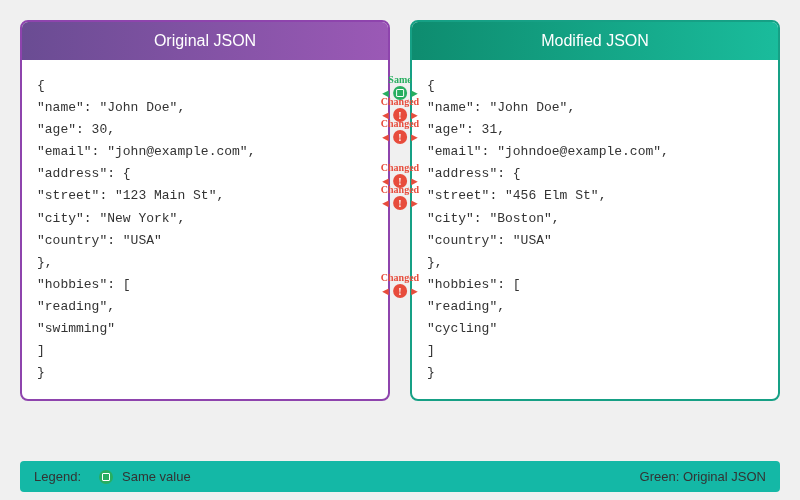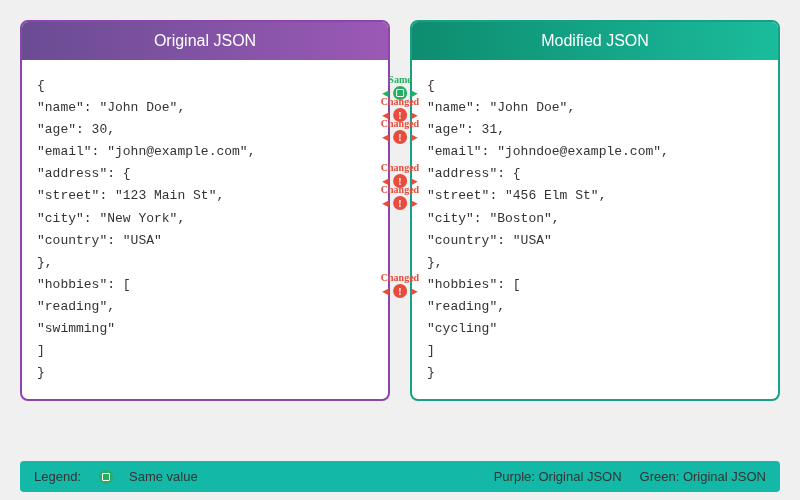--- a/index.html
+++ b/index.html
@@ -21,21 +21,21 @@
   .marker-row { display: flex; align-items: center; gap: 2px; }
   .marker-icon { width: 14px; height: 14px; border-radius: 50%; display: flex; align-items: center; justify-content: center; color: white; font-size: 10px; font-weight: bold; }
   .marker-icon.same { background: #27ae60; }
   .marker-icon.same::after { content: ''; width: 6px; height: 6px; border: 1.5px solid white; border-radius: 1px; }
   .marker-icon.changed { background: #e74c3c; }
   .marker-icon.changed::after { content: '!'; }
   .marker-arrow { font-size: 11px; }
   .marker-arrow.same { color: #27ae60; }
   .marker-arrow.changed { color: #e74c3c; }
   .legend { position: absolute; bottom: 8px; left: 20px; right: 20px; background: #14b8a6; padding: 8px 14px; border-radius: 4px; display: flex; align-items: center; gap: 18px; font-size: 13px; color: #333; }
-  .legend-item { display: flex; align-items: center; gap: 16px; }
+  .legend-item { display: flex; align-items: center; gap: 9px; }
   .legend .marker-icon { width: 14px; height: 14px; }
   .legend-spacer { flex: 1; }
   .legend-text { font-size: 13px; }
 </style>
 </head>
 <body>
 
 <div class="container">
   <div class="panel original">
     <div class="panel-header">Original JSON</div>
@@ -127,15 +127,14 @@
     </div>
 </div>
 
 <div class="legend">
   <span>Legend:</span>
   <span class="legend-item">
     <span class="marker-icon same"></span>
     <span>Same value</span>
   </span>
   <span class="legend-spacer"></span>
-  <span class="legend-text">Purple: Original JSON</span>
   <span class="legend-text">Green: Original JSON</span>
 </div>
 
 </body></html>

